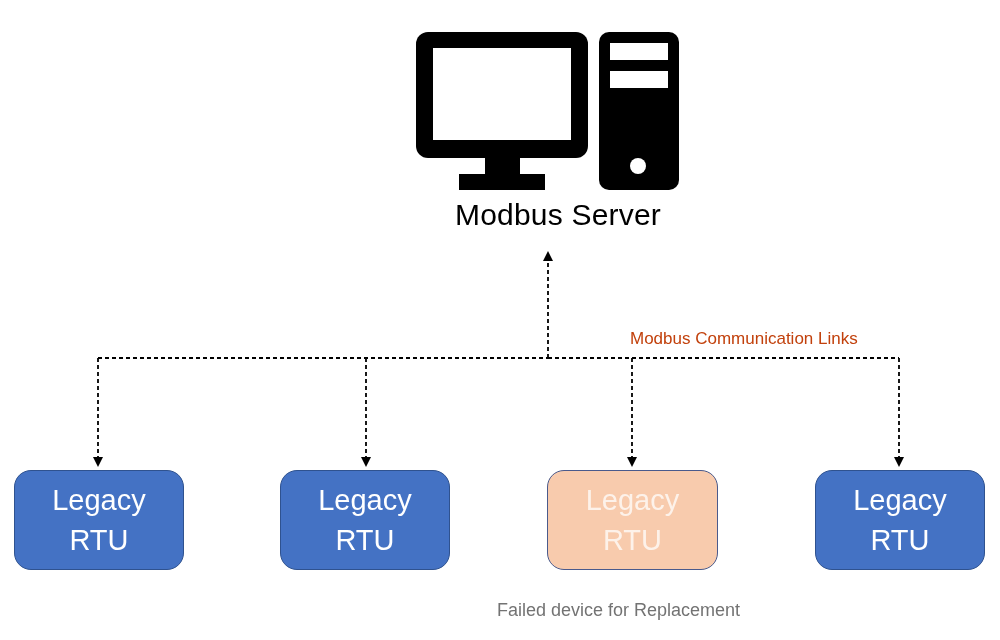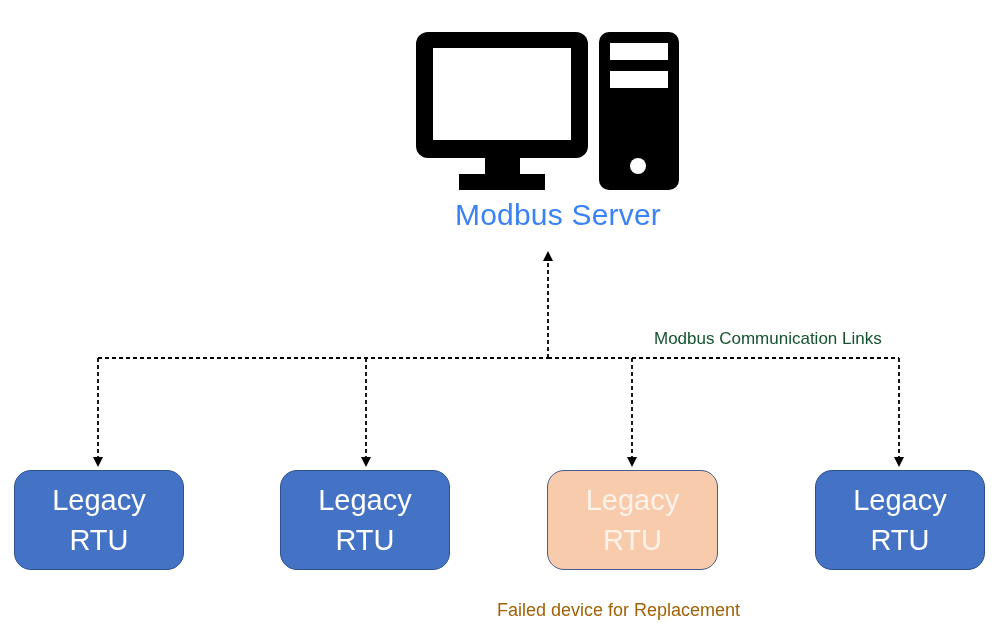--- a/index.html
+++ b/index.html
@@ -21,31 +21,30 @@
       width: 1000px;
       height: 640px;
     }
     .server-label {
       position: absolute;
       left: 440px;
       top: 198px;
       width: 236px;
       text-align: center;
       font-size: 30px;
-      color: #3b82f6;
+      color: #000000;
       letter-spacing: 0.2px;
     }
     .links-label {
       position: absolute;
       left: 630px;
       top: 329px;
       font-size: 17px;
-      color: #14532d;
+      color: #c2410c;
       white-space: nowrap;
-      margin-left: 24px;
     }
     .rtu-box {
       position: absolute;
       top: 470px;
       height: 100px;
       box-sizing: border-box;
       border-radius: 17px;
       border: 1.5px solid #2F528F;
       background: #4472C4;
       color: #ffffff;
@@ -63,21 +62,21 @@
       color: #FDF2EA;
     }
     .rtu-line {
       display: block;
     }
     .failed-caption {
       position: absolute;
       left: 497px;
       top: 600px;
       font-size: 18px;
-      color: #a16207;
+      color: #737373;
       white-space: nowrap;
     }
   </style>
 </head>
 <body>
 
 <svg id="diagram" xmlns="http://www.w3.org/2000/svg" width="1000" height="640" viewBox="0 0 1000 640">
   <defs>
     <marker id="arrowhead" markerWidth="10" markerHeight="10" refX="5" refY="5" orient="auto" markerUnits="userSpaceOnUse">
       <path d="M0,0 L10,5 L0,10 Z" fill="#000"></path>

